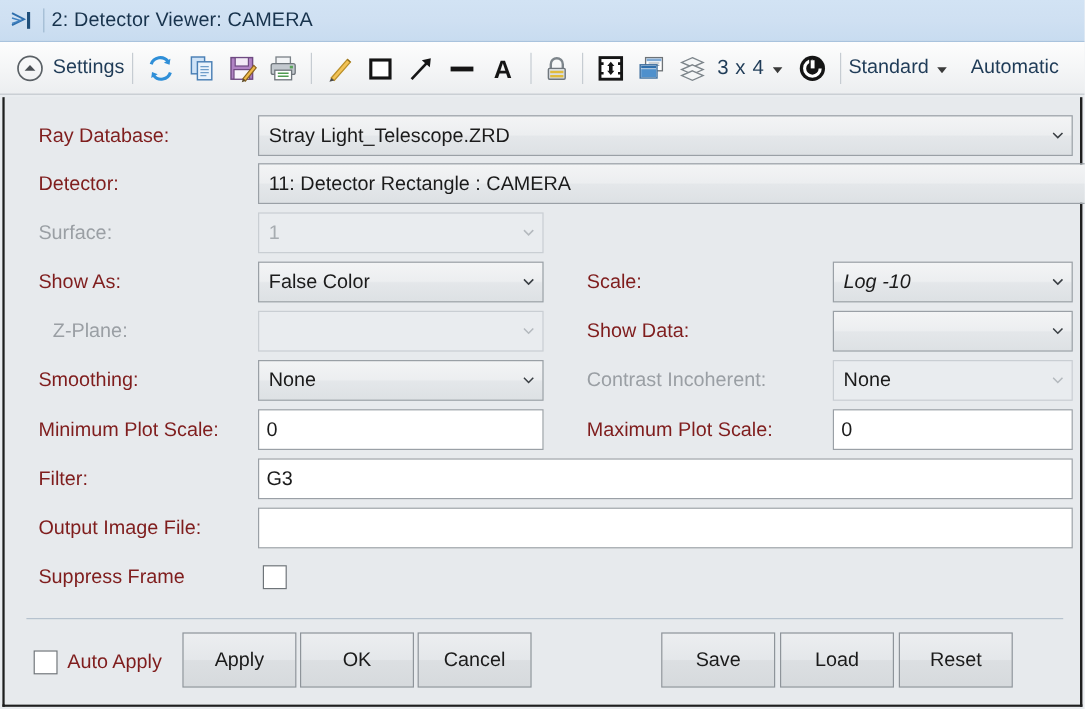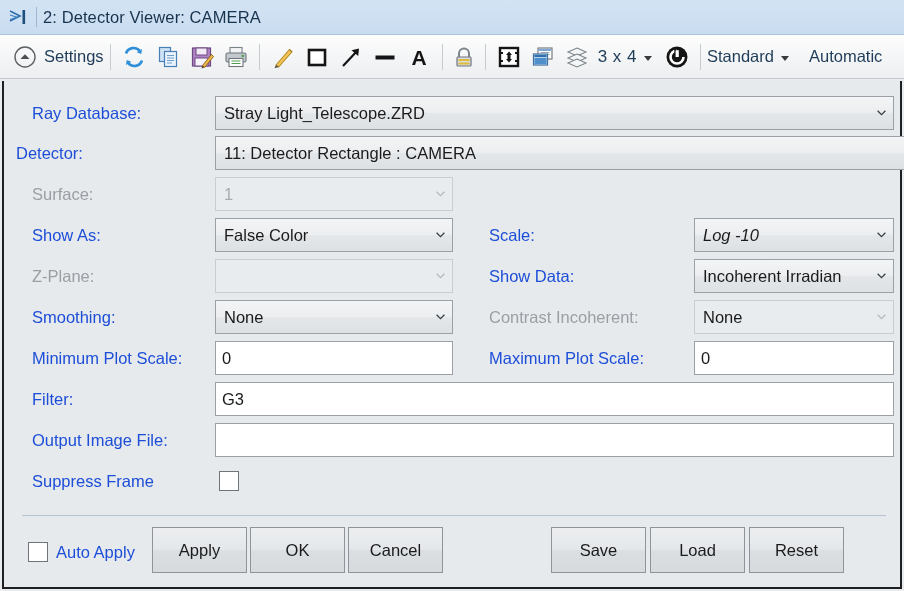--- a/index.html
+++ b/index.html
@@ -103,21 +103,21 @@
     background: #e7eaed;
   }
 
   .row {
     position: absolute;
     height: 34px;
     display: flex; align-items: center;
   }
   .lbl {
     font-size: 16.5px;
-    color: #1d4ed8;
+    color: #7f1d1d;
     white-space: nowrap;
   }
   .lbl.disabled { color: #9a9fa4; }
 
   
   .combo {
     box-sizing: border-box;
     height: 34px;
     background: linear-gradient(to bottom, #f3f4f5 0%, #eceef0 48%, #e4e7ea 52%, #dde1e4 100%);
     border: 1px solid #9aa0a6;
@@ -363,21 +363,21 @@
       </div>
       <div class="combo" style="position:absolute; left:211px; top:15px; width:679px;">
         <div class="val">Stray Light_Telescope.ZRD</div>
         <span class="chev">
           <svg width="9" height="6" viewBox="0 0 9 6">
               <path d="M0.6 0.8 L4.5 4.7 L8.4 0.8" fill="none" stroke="#3a3f44" stroke-width="1.3"></path>
             </svg>
         </span>
       </div>
 
-      <div class="row" style="left:12px; top:55px;">
+      <div class="row" style="left:28px; top:55px;">
         <div class="lbl">Detector:</div>
       </div>
       <div class="combo" style="position:absolute; left:211px; top:55px; width:815px;">
         <div class="val">11: Detector Rectangle : CAMERA</div>
         <span class="chev">
           <svg width="9" height="6" viewBox="0 0 9 6">
               <path d="M0.6 0.8 L4.5 4.7 L8.4 0.8" fill="none" stroke="#3a3f44" stroke-width="1.3"></path>
             </svg>
         </span>
       </div>
@@ -410,36 +410,35 @@
       </div>
       <div class="combo" style="position:absolute; left:690px; top:137px; width:200px;font-style:italic;">
         <div class="val">Log -10</div>
         <span class="chev">
           <svg width="9" height="6" viewBox="0 0 9 6">
               <path d="M0.6 0.8 L4.5 4.7 L8.4 0.8" fill="none" stroke="#3a3f44" stroke-width="1.3"></path>
             </svg>
         </span>
       </div>
 
-      <div class="row" style="left:28px; top:178px;">
+      <div class="row" style="left:40px; top:178px;">
         <div class="lbl disabled">Z-Plane:</div>
       </div>
       <div class="combo disabled" style="position:absolute; left:211px; top:178px; width:238px;">
         <div class="val"></div>
         <span class="chev">
           <svg width="9" height="6" viewBox="0 0 9 6">
               <path d="M0.6 0.8 L4.5 4.7 L8.4 0.8" fill="none" stroke="#b4b9be" stroke-width="1.3"></path>
             </svg>
         </span>
       </div>
       <div class="row" style="left:485px; top:178px;">
         <div class="lbl">Show Data:</div>
       </div>
       <div class="combo" style="position:absolute; left:690px; top:178px; width:200px;">
-        <div class="val">Incoherent Irradian</div>
         <span class="chev">
           <svg width="9" height="6" viewBox="0 0 9 6">
               <path d="M0.6 0.8 L4.5 4.7 L8.4 0.8" fill="none" stroke="#3a3f44" stroke-width="1.3"></path>
             </svg>
         </span>
       </div>
 
       <div class="row" style="left:28px; top:219px;">
         <div class="lbl">Smoothing:</div>
       </div>

